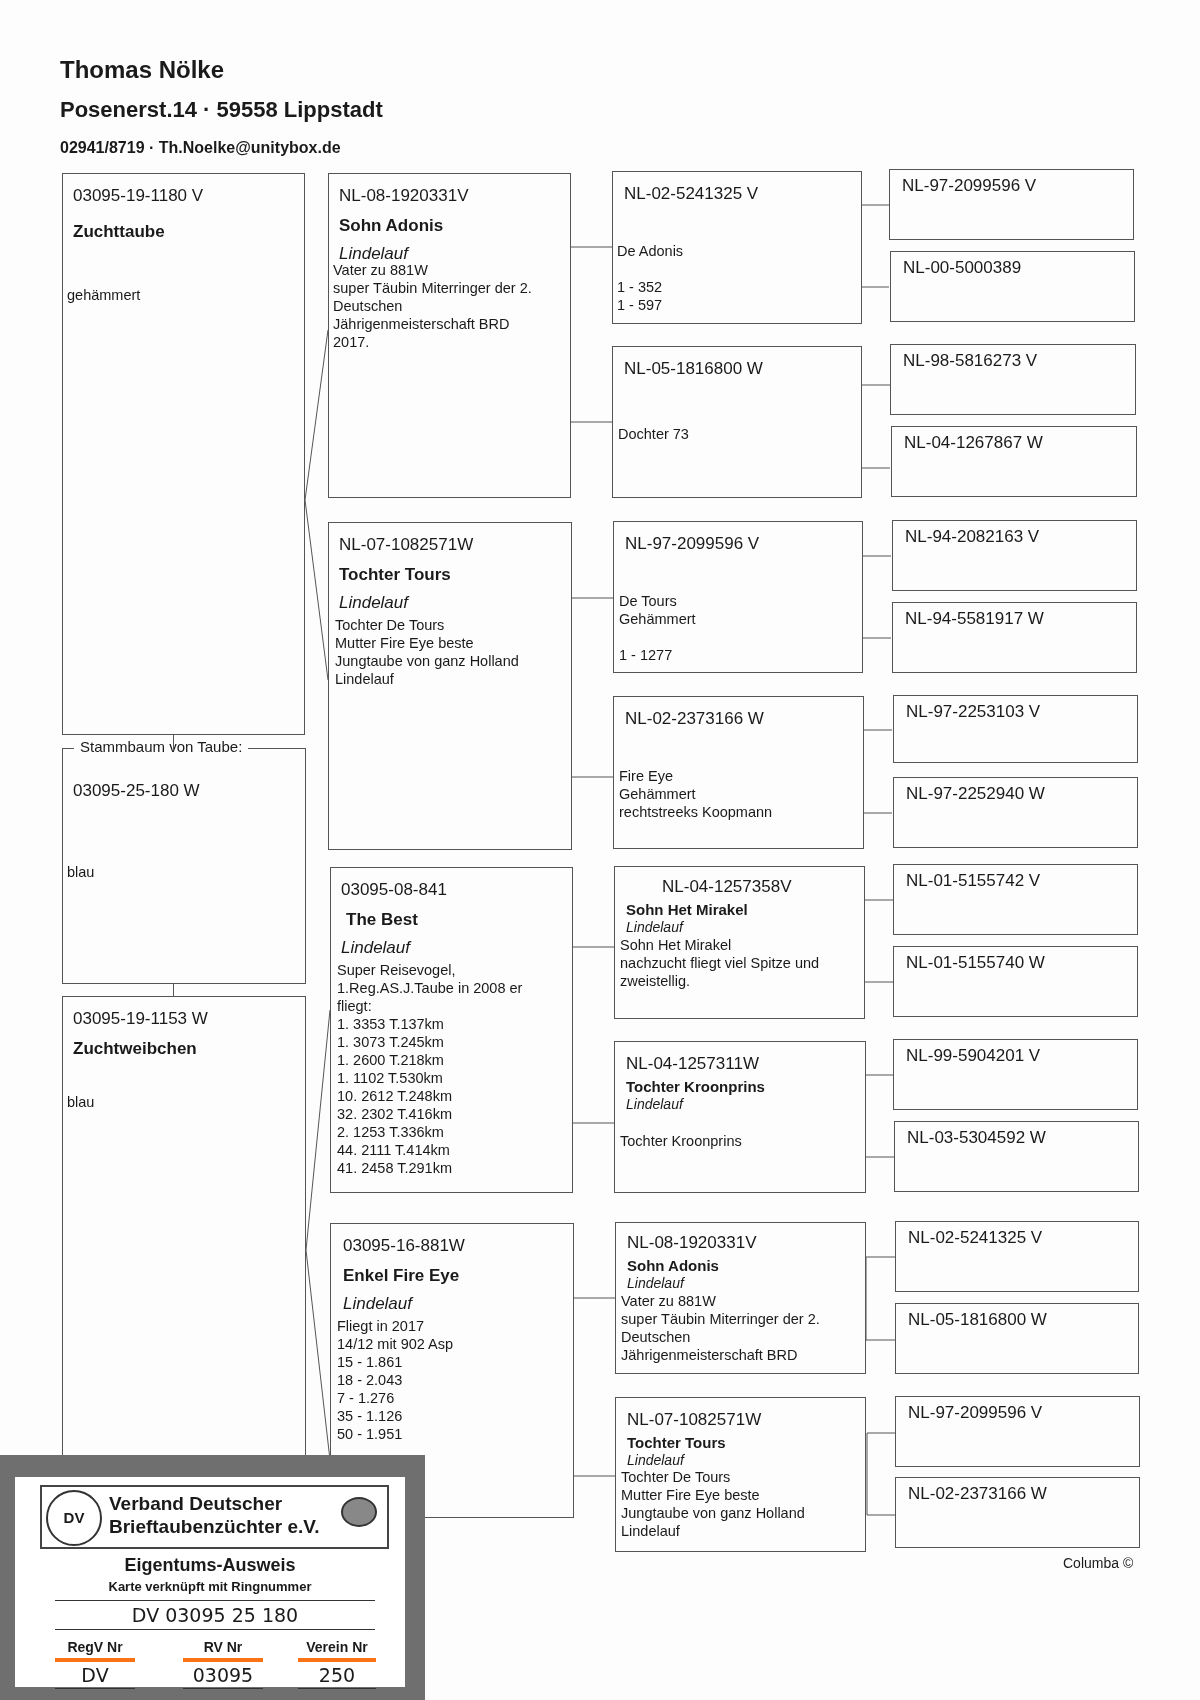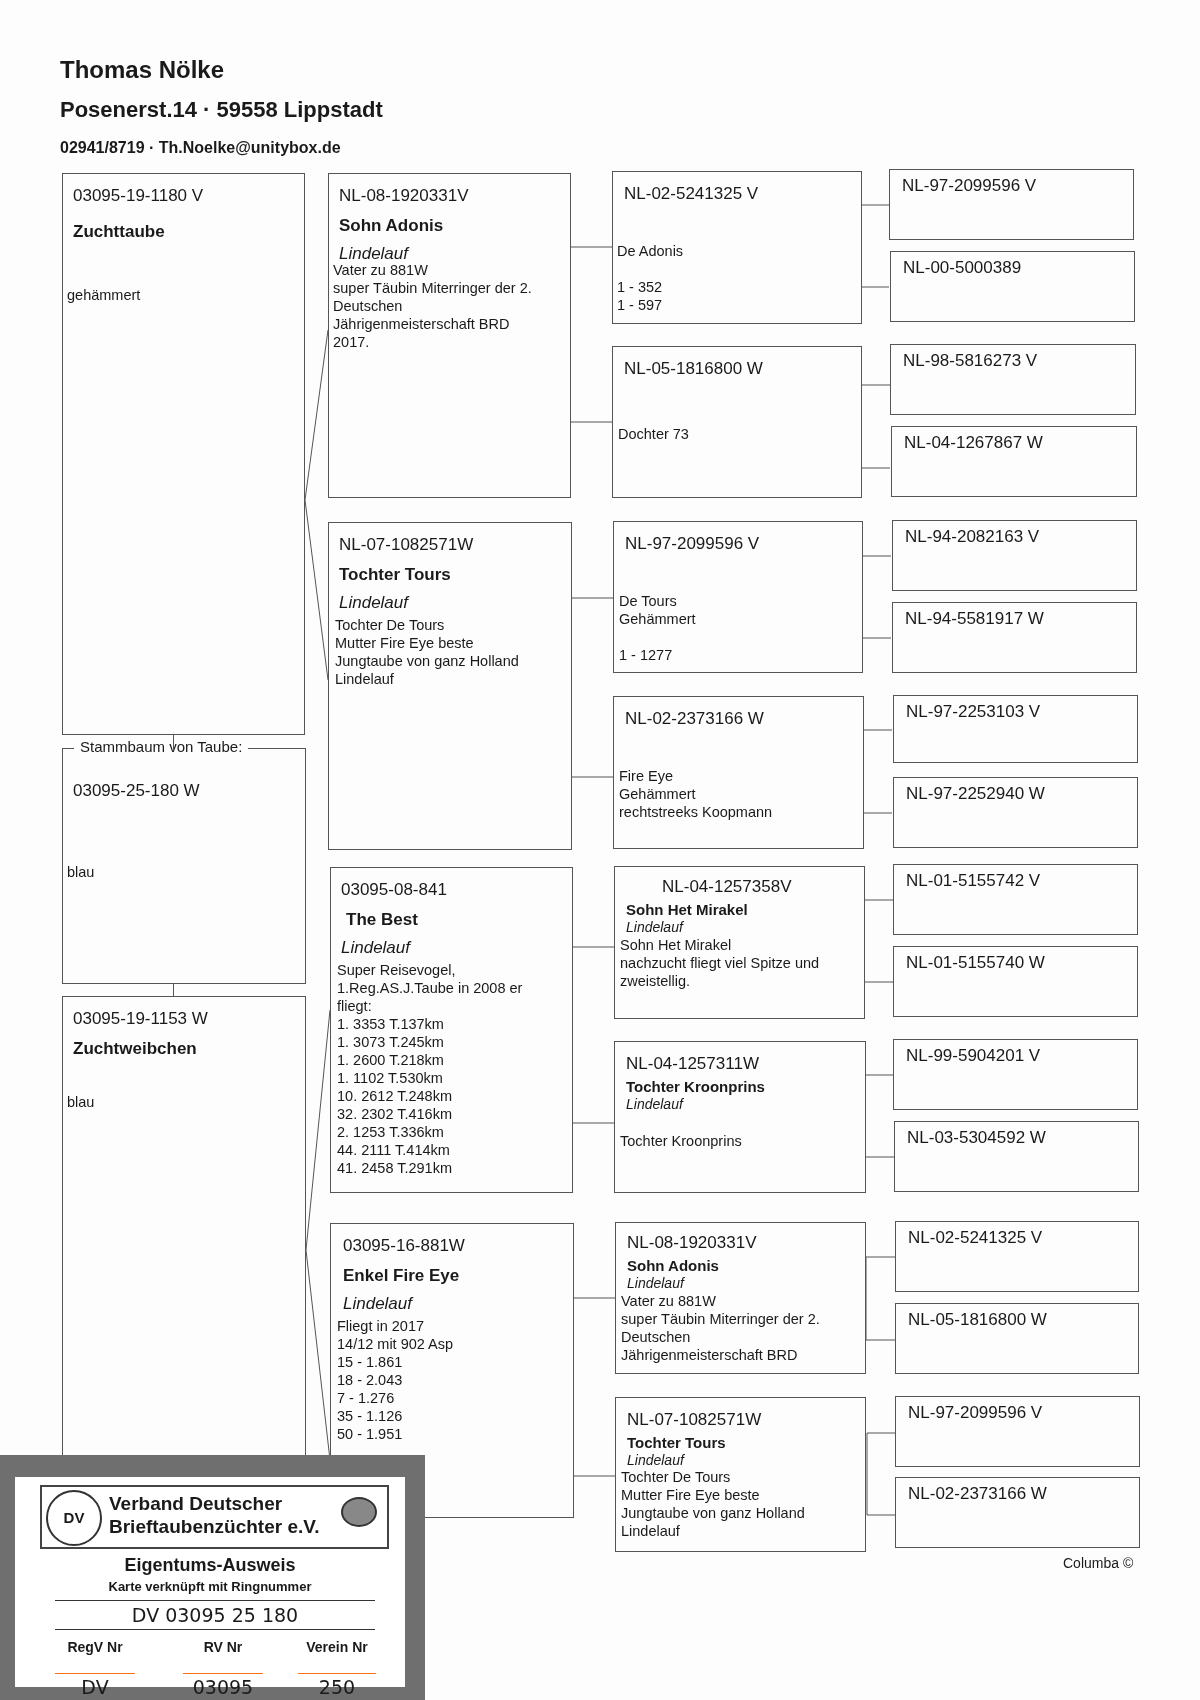--- a/index.html
+++ b/index.html
@@ -38,21 +38,21 @@
     position:absolute; left:4px; top:3px; width:52px; height:52px; border:2px solid #333; border-radius:50%;
     font-size:15px; font-weight:bold; text-align:center; line-height:52px;
   }
   .vdb1 { position:absolute; left:67px; top:6px; font-size:19px; font-weight:bold; }
   .vdb2 { position:absolute; left:67px; top:29px; font-size:19px; font-weight:bold; }
   .globe { position:absolute; right:10px; top:10px; width:32px; height:26px; border-radius:50%; background:#888; border:2px solid #333; }
   .card-title { position:absolute; left:0; width:390px; text-align:center; top:78px; font-size:18px; font-weight:bold; }
   .card-sub { position:absolute; left:0; width:390px; text-align:center; top:102px; font-size:13px; font-weight:bold; }
   .card-ring { position:absolute; left:40px; width:320px; text-align:center; top:123px; font-size:19px; font-family:"DejaVu Sans", sans-serif; border-top:1px solid #333; border-bottom:1px solid #333; padding:3px 0; }
   .card-col { position:absolute; top:162px; text-align:center; }
-  .card-col .lbl { font-size:14px; font-weight:bold; padding-bottom:18px; border-bottom:1px solid #f97316; }
+  .card-col .lbl { font-size:14px; font-weight:bold; padding-bottom:3px; border-bottom:4px solid #f97316; }
   .card-col .val { font-size:19px; font-family:"DejaVu Sans", sans-serif; border-bottom:1px solid #333; padding:2px 0; }
   .copy { position:absolute; left:1063px; top:1555px; font-size:14px; }
 </style>
 </head>
 <body>
 
 <div class="abs hdr-name">Thomas Nölke</div>
 <div class="abs hdr-addr">Posenerst.14  ·  59558 Lippstadt</div>
 <div class="abs hdr-contact">02941/8719  ·  Th.Noelke@unitybox.de</div>
 

